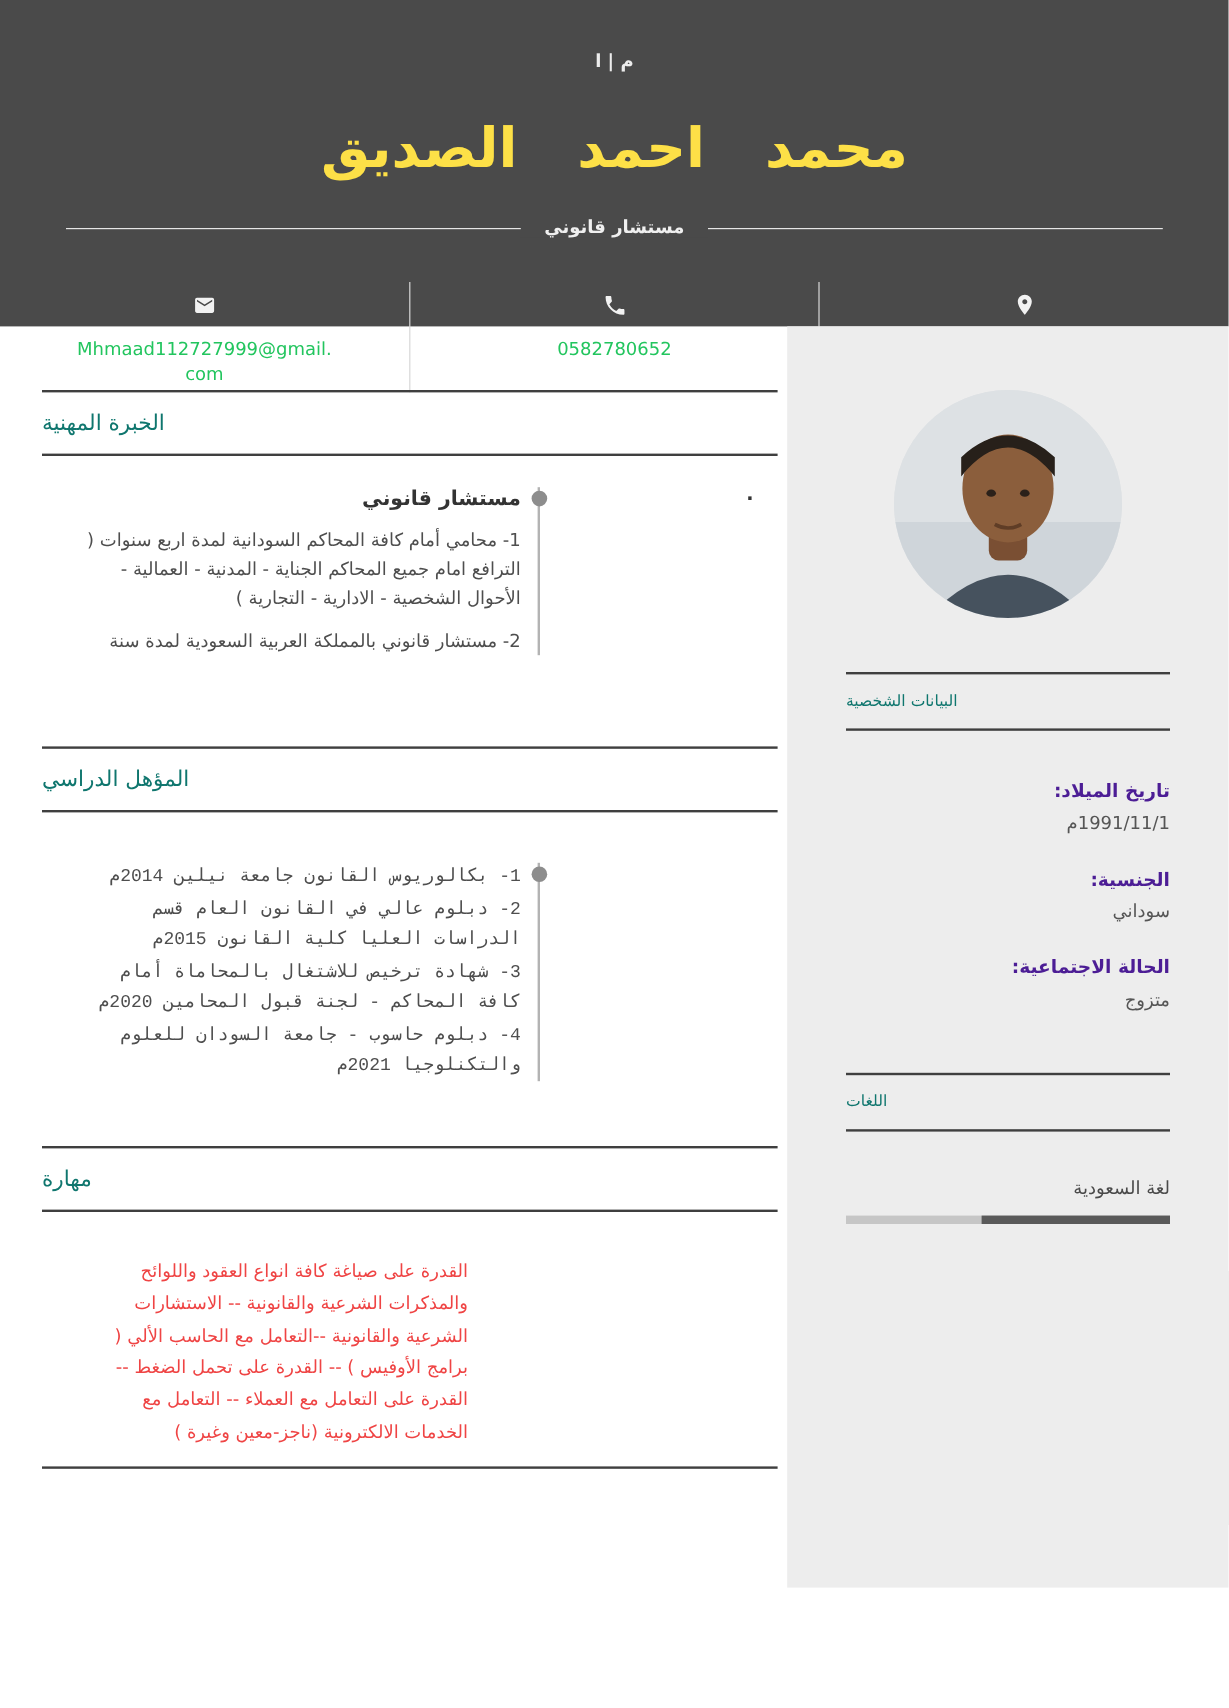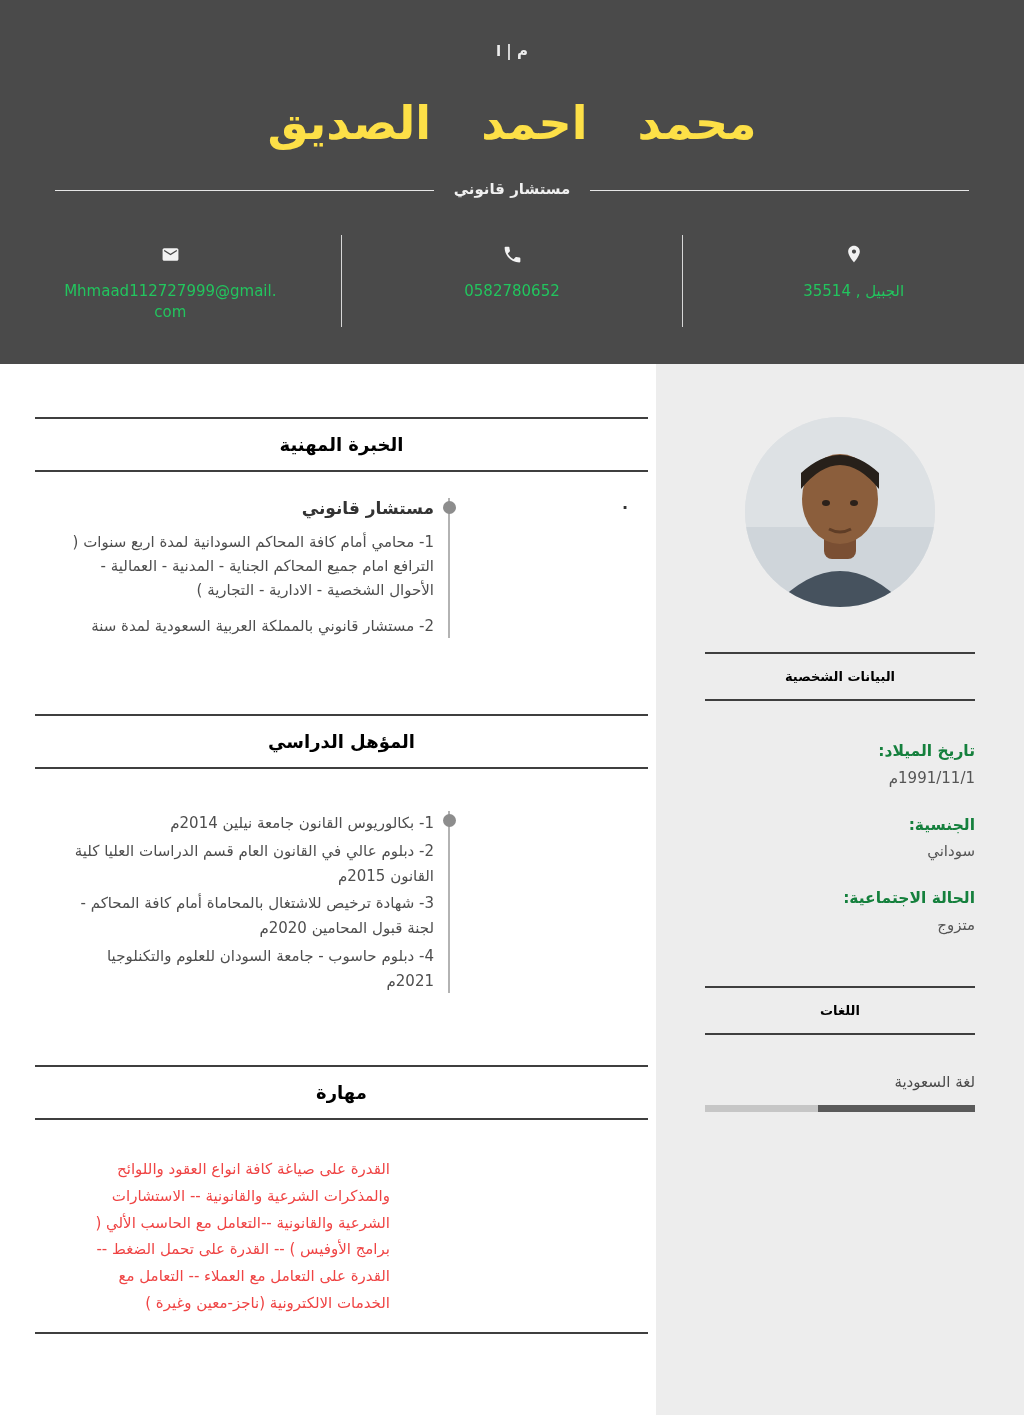--- a/index.html
+++ b/index.html
@@ -2,21 +2,21 @@
 <html lang="ar"><head>
 <meta charset="utf-8">
 <style>
   * { margin:0; padding:0; box-sizing:border-box; }
   html,body { background:#ffffff; }
   body { font-family:"DejaVu Sans", sans-serif; }
 
   .page { position:relative; width:1024px; height:1423px; margin:0 auto; background:#ffffff; overflow:hidden; }
 
   
-  .header { background:#4a4a4a; height:364px; color:#ffffff; text-align:center; }
+  .header { background:#4a4a4a; height:272px; color:#ffffff; text-align:center; }
   .monogram { padding-top:42px; font-size:15px; color:#ececec; letter-spacing:3px; font-weight:bold; }
   .name { margin-top:36px; font-size:46px; font-weight:bold; color:#fde047; word-spacing:34px; letter-spacing:1px; line-height:1.2; }
   .subtitle-row { position:relative; margin:28px 55px 0; height:22px; }
   .subtitle-row .hline { position:absolute; left:0; right:0; top:50%; height:1px; background:#e6e6e6; }
   .subtitle { position:relative; display:inline-block; background:#4a4a4a; padding:0 20px; font-size:15px; font-weight:bold; color:#f0f0f0; z-index:1; }
 
   .contact-row { display:flex; margin-top:28px; align-items:flex-start; }
   .contact-item { flex:1; display:flex; flex-direction:column; align-items:center; padding-top:12px; }
   .cicon { height:26px; display:flex; align-items:center; }
   .cicon svg { display:block; }
@@ -24,48 +24,48 @@
   .ctext.email { width:218px; word-break:break-all; text-align:center; }
   .vsep { width:1px; background:#d8d8d8; height:92px; margin-top:6px; }
 
   
   .bodywrap { display:flex; height:1051px; }
   .main { width:656px; padding:53px 8px 0 35px; }
   .sidebar { width:368px; background:#ededed; padding:0 49px; }
 
   
   .section-head .rule { border-top:2px solid #3f3f3f; }
-  .section-head h2 { margin:15px 0; text-align:center; font-size:18px; font-weight:bold; color:#000000; }
+  .section-head h2 { margin:15px 0; text-align:left; font-size:18px; font-weight:normal; color:#0f766e; }
   .sidebar .section-head h2 { font-size:13px; }
   .rule { border-top:2px solid #3f3f3f; }
 
   
   .timeline { position:relative; margin:26px 198px 0 20px; border-right:2px solid #b3b3b3; padding-right:14px; }
   .timeline::before { content:""; position:absolute; right:-8px; top:3px; width:13px; height:13px; border-radius:50%; background:#8d8d8d; }
   .period { position:absolute; right:-180px; top:-4px; font-size:16px; font-weight:bold; color:#333333; }
   .entry-title { text-align:right; font-size:17px; font-weight:bold; color:#333333; }
   .entry-text { margin-top:12px; text-align:right; font-size:15px; color:#4e4e4e; line-height:1.6; }
   .entry-item { text-align:right; font-size:15px; color:#4e4e4e; line-height:1.65; margin-bottom:3px; }
 
   .exp-head { margin-top:0; }
   .edu-head { margin-top:76px; }
-  .skill-head { margin-top:72px; }
-  .edu-block { margin-top:42px; }
+  .skill-head { margin-top:54px; }
+  .edu-block { margin-top:42px;font-family:Liberation Mono, monospace; }
 
   .skills-text { margin:36px 258px 0 30px; text-align:right; font-size:15px; color:#ef4444; line-height:1.78; }
   .bottom-rule { margin:16px 0 0 0; }
 
   
   .photo { width:190px; height:190px; margin:53px auto 0; border-radius:50%; overflow:hidden; background:#dfe2e4; }
   .photo svg { display:block; width:100%; height:100%; }
   .personal-head { margin-top:45px; }
   .lang-head { margin-top:50px; }
   .field { margin-top:26px; text-align:right; }
   .field.first { margin-top:40px; }
-  .field .label { font-size:15.5px; font-weight:bold; color:#15803d; line-height:1.4; }
+  .field .label { font-size:15.5px; font-weight:bold; color:#4c1d95; line-height:1.4; }
   .field .value { margin-top:5px; font-size:15px; color:#555555; line-height:1.4; }
   .lang { margin-top:38px; }
   .lang-name { text-align:right; font-size:15px; color:#4a4a4a; }
   .bar { margin-top:14px; height:7px; background:#c6c6c6; display:flex; }
   .bar-fill { height:100%; background:#5a5a5a; }
 </style>
 </head>
 <body>
 
 <div class="page">

